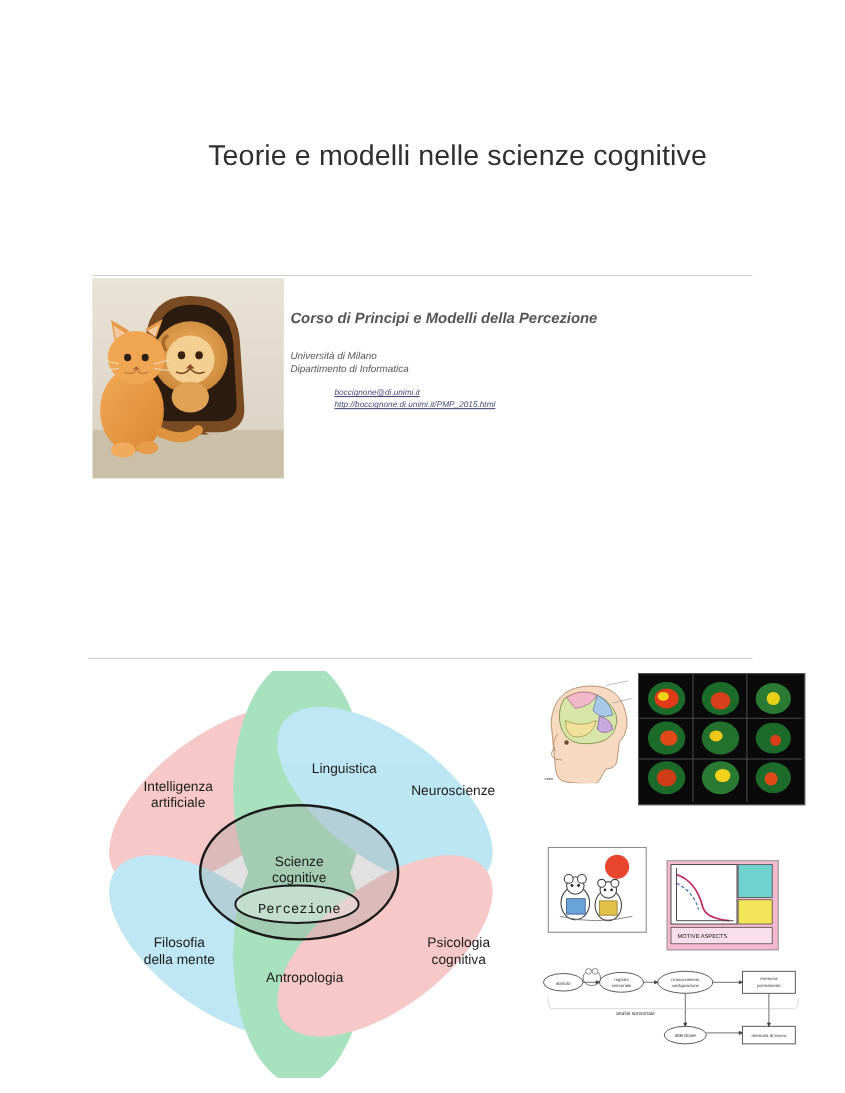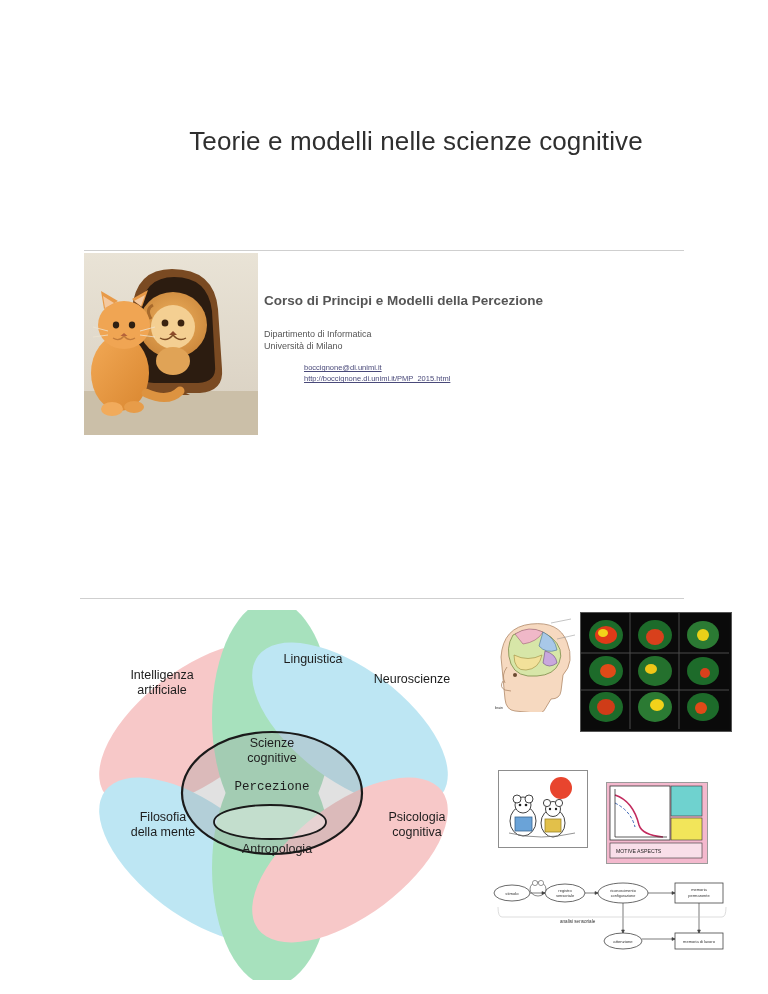--- a/index.html
+++ b/index.html
@@ -46,22 +46,23 @@
     left: 84px; top: 253px;
     width: 174px;
     height: 182px;
     overflow: hidden;
     background: #e8e2d8;
   }
   .cat-photo svg { display: block; }
 
   .info-block {
     position: absolute;
-    left: 264px; top: 293px;
+    left: 264px; top: 282px;
     width: 440px;
+    font-style: italic;
   }
   .course-line {
     font-size: 13.5px;
     color: #555555;
     font-weight: 600;
     margin-bottom: 20px;
   }
   .prof-line {
     font-size: 13.5px;
     color: #555555;
@@ -115,20 +116,21 @@
     height: 370px;
   }
   .venn svg { display: block; }
   .venn-label {
     position: absolute;
     text-align: center;
     font-size: 12.5px;
     color: #1d1d1d;
     line-height: 1.22;
     pointer-events: none;
+    margin-top: 40px;
   }
 
   .figs {
     position: absolute;
     left: 490px; top: 110px;
     width: 270px;
     height: 370px;
   }
   .fig-brain {
     position: absolute;
@@ -227,22 +229,22 @@
       <path d="M24 78 l-15 -4 M24 82 l-15 2 M56 78 l15 -4 M56 82 l15 2" stroke="#eee3d0" stroke-width="0.8" fill="none"></path>
       <ellipse cx="28" cy="156" rx="11" ry="7" fill="#f1ab5c"></ellipse>
       <ellipse cx="50" cy="154" rx="10" ry="6" fill="#e79c49"></ellipse>
       <path d="M62 140 q22 10 34 -2" stroke="#dd9340" stroke-width="9" fill="none" stroke-linecap="round"></path>
     </svg>
   </div>
 
   <div class="info-block">
     <div class="course-line">Corso di Principi e Modelli della Percezione</div>
     <div class="dept-line">
+      <div>Università di Milano</div>
       <div>Dipartimento di Informatica</div>
-      <div>Università di Milano</div>
     </div>
     <div class="links-line">
       <a href="#">boccignone@di.unimi.it</a>
       <a href="#">http://boccignone.di.unimi.it/PMP_2015.html</a>
     </div>
   </div>
 </div>
 
 <div class="slide2">
 

